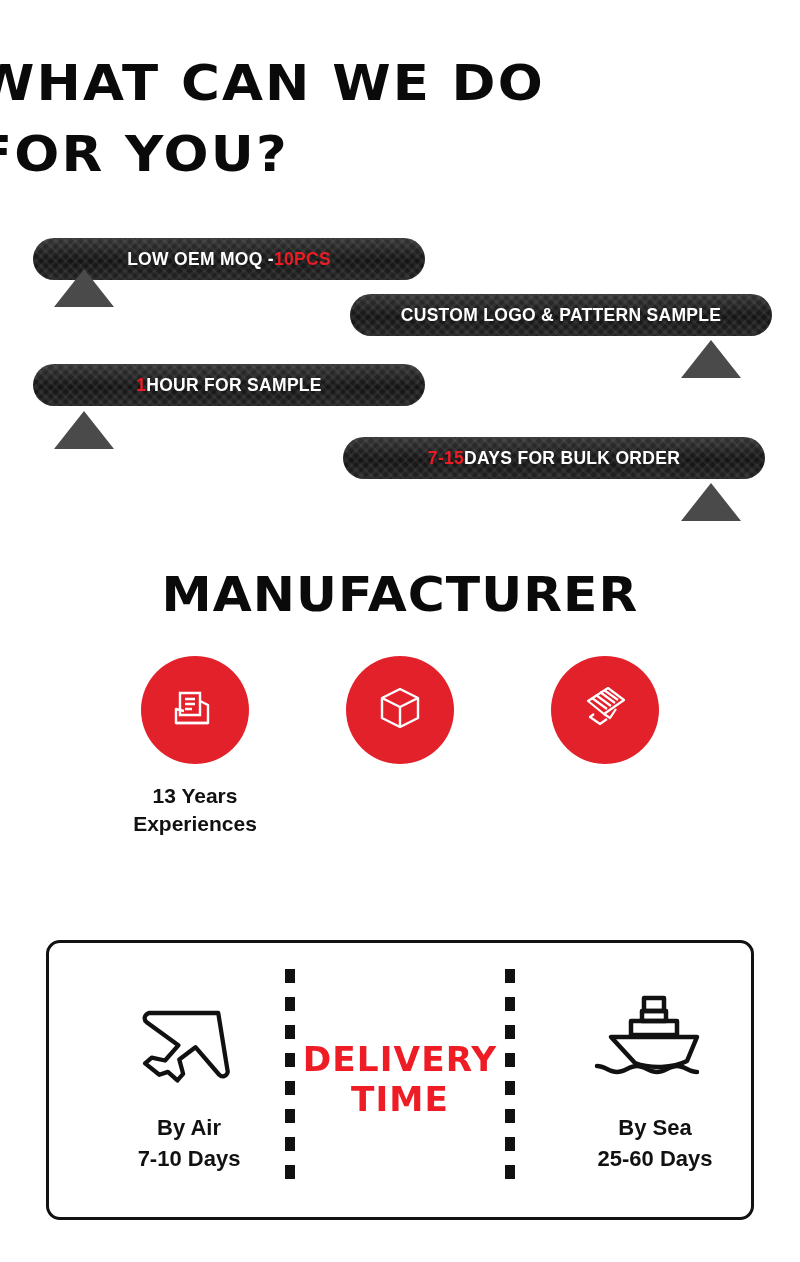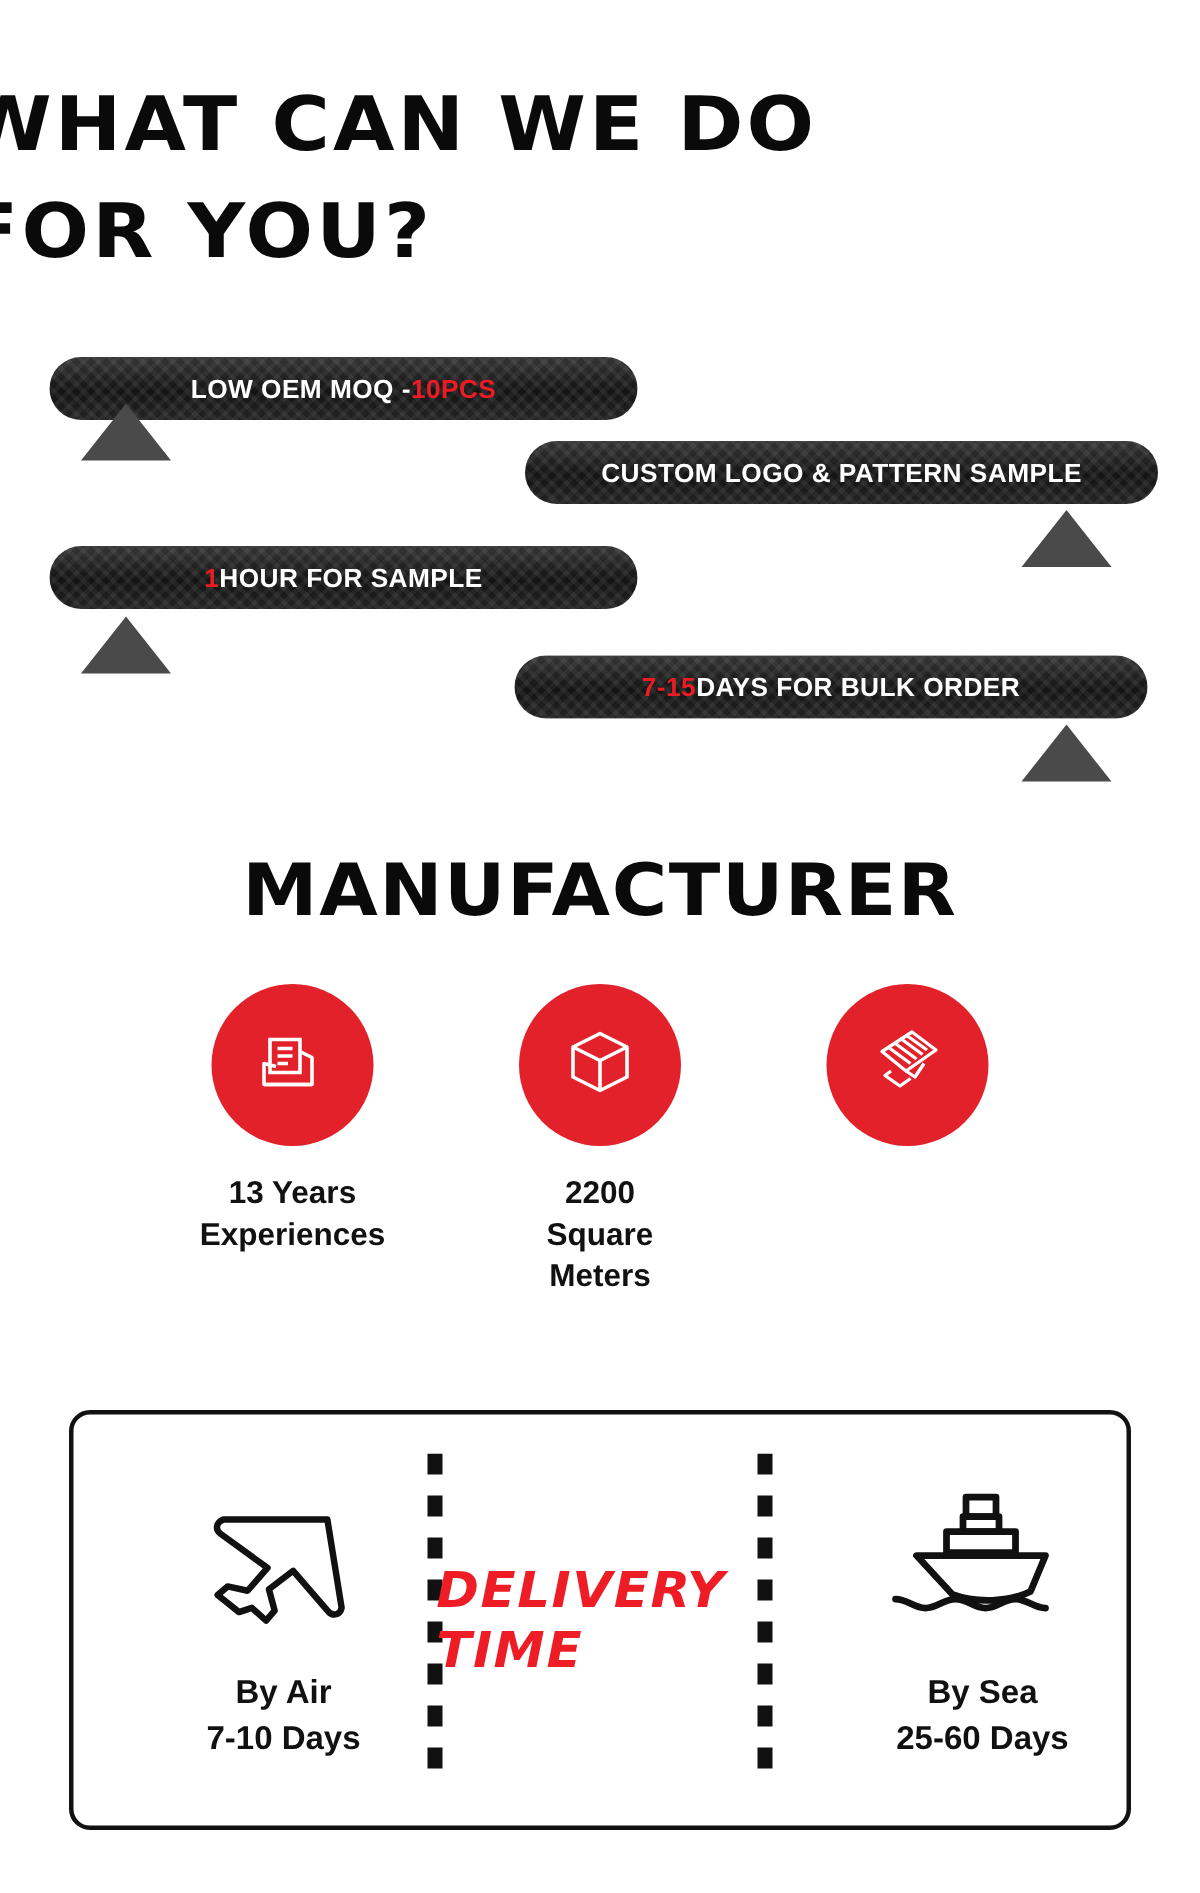--- a/index.html
+++ b/index.html
@@ -143,22 +143,21 @@
   .dash {
     width: 10px;
     align-self: stretch;
     margin: 26px 0;
     background-image: linear-gradient(#111 0 50%, transparent 50% 100%);
     background-size: 10px 28px;
     background-repeat: repeat-y;
   }
   .del-center {
     flex: 0 0 210px;
-    text-align: left;
-    font-style: italic;
+    text-align: center;
   }
   .del-center-text {
     font-family: "DejaVu Sans", sans-serif;
     font-weight: bold;
     font-size: 33px;
     color: #ee1c25;
     line-height: 1.2;
     letter-spacing: 1px;
     white-space: pre-line;
     transform: scaleX(1.04);
@@ -224,23 +223,20 @@
 
   <div class="feature">
     <div class="circle">
       <span>
         <svg width="58" height="58" viewBox="0 0 58 58" fill="none" stroke="#ffffff" stroke-width="2.4">
           <path d="M29 10l18 9v20l-18 9-18-9V19z" stroke-linejoin="round"></path>
           <path d="M11 19l18 9 18-9M29 28v20"></path>
         </svg>
       </span>
     </div>
-    <div class="feature-label">2200
-Square
-Meters</div>
   </div>
 
   <div class="feature">
     <div class="circle">
       <span>
         <svg width="58" height="58" viewBox="0 0 58 58" fill="none" stroke="#ffffff" stroke-width="2.2">
           <path d="M12 22L32 9l16 12-20 14z" stroke-linejoin="round"></path>
           <path d="M16 19l15 11M20 16l15 11M24 13l15 11M28 11l14 10"></path>
           <path d="M28 35l6 4 6-9" stroke-linejoin="round"></path>
           <path d="M31 40l-7 5-10-7 4-3" stroke-linejoin="round"></path>

